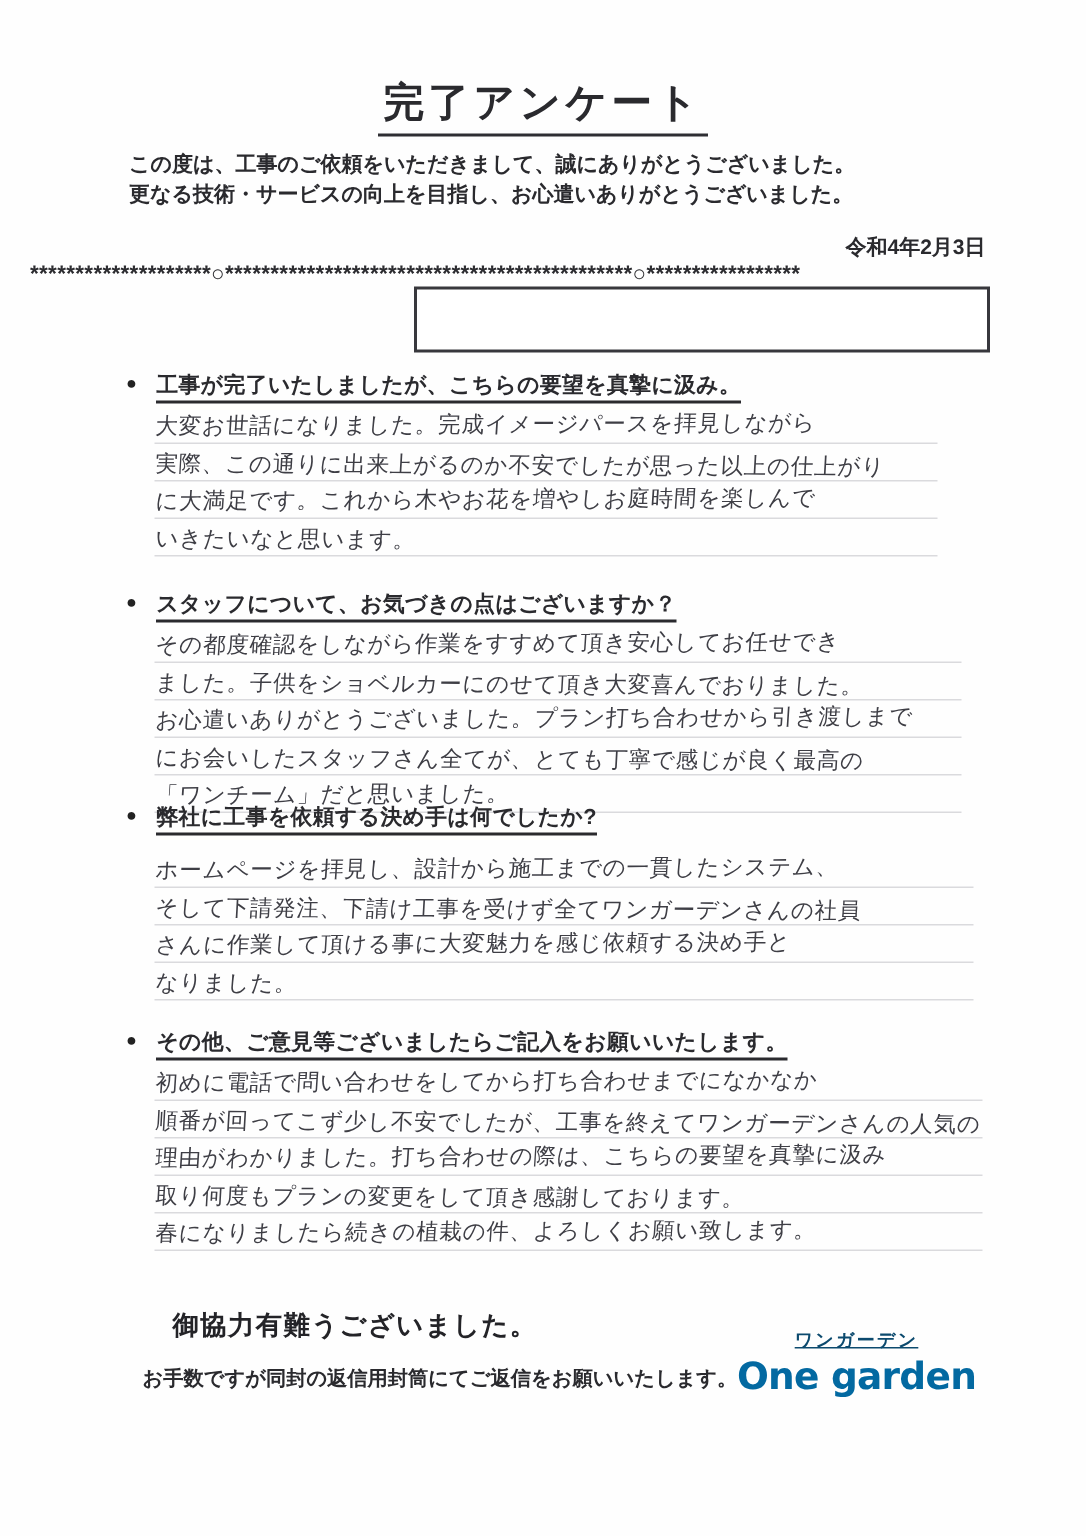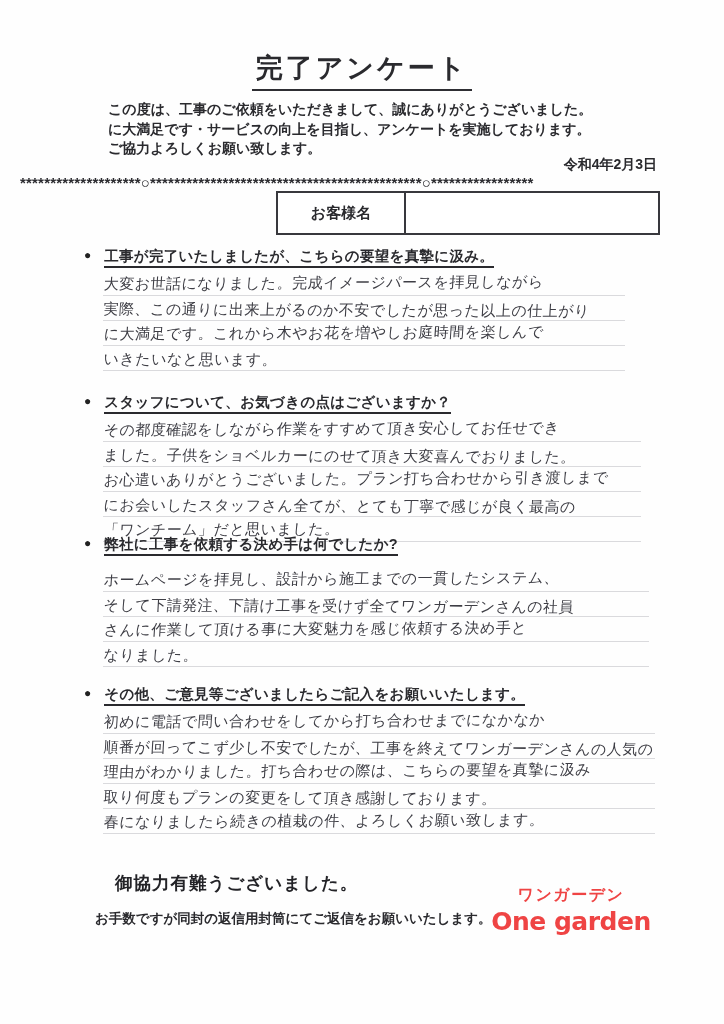--- a/index.html
+++ b/index.html
@@ -7,21 +7,21 @@
     position:relative;width:724px;height:1024px;background:#fefefe;
     font-family:"Liberation Sans","DejaVu Sans",sans-serif;color:#2a2a2e;
     overflow:hidden;
   }
   
   .title-wrap{position:absolute;top:50px;left:0;width:100%;text-align:center;}
   .title{
     display:inline-block;font-size:27px;font-weight:700;letter-spacing:3px;
     border-bottom:2px solid #2e2e33;padding:0 4px 3px 4px;
   }
-  .intro{position:absolute;left:108px;top:100px;font-size:14px;font-weight:600;line-height:19.5px;}
+  .intro{position:absolute;left:86px;top:100px;font-size:14px;font-weight:600;line-height:19.5px;}
   .date-row{position:absolute;top:156px;left:0;width:657px;text-align:right;font-size:14px;font-weight:600;}
   .divider{
     position:absolute;top:174px;left:20px;width:686px;height:20px;
     font-size:15px;font-weight:700;letter-spacing:0.2px;white-space:nowrap;overflow:hidden;
     color:#2c2c30;
   }
   
   .cust-table{
     position:absolute;left:276px;top:191px;width:384px;height:44px;
     border:2px solid #38383d;display:flex;background:#fff;box-sizing:border-box;
@@ -57,47 +57,45 @@
   .ans-line:nth-child(even) .hand{transform:skewX(-3deg) rotate(0.25deg);}
   #a1{top:271px;width:522px;}
   #a2{top:417px;width:538px;}
   #a3{top:567px;width:546px;}
   #a4{top:709px;width:552px;}
   #q1{top:247px;} #q2{top:393px;} #q3{top:515px;margin-top:20px;} #q4{top:685px;}
   
   .thanks{position:absolute;left:95px;top:871px;font-size:17.5px;font-weight:800;letter-spacing:1px;color:#232327;margin-left:20px;}
   .note{position:absolute;left:95px;top:910px;font-size:13.5px;font-weight:600;}
   .logo{position:absolute;left:487px;top:885px;width:168px;text-align:center;}
-  .logo-kana{display:block;font-size:16px;font-weight:700;letter-spacing:1.5px;color:#ef4444;}
+  .logo-kana{display:block;font-size:12px;font-weight:700;letter-spacing:1.5px;color:#0c4a6e;text-decoration:underline;}
   .logo-en{
     display:block;font-family:"DejaVu Sans",sans-serif;font-size:25px;font-weight:800;
-    color:#ef4444;letter-spacing:-0.5px;margin-top:1px;
+    color:#0369a1;letter-spacing:-0.5px;margin-top:1px;
   }
 </style>
 </head>
 <body>
 
 <div class="page">
 
   <div class="title-wrap">
     <span class="title">完了アンケート</span>
   </div>
 
   <div class="intro">
     <div>この度は、工事のご依頼をいただきまして、誠にありがとうございました。</div>
-    <div>に大満足です・サービスの向上を目指し、アンケートを実施しております。</div>
-    <div>ご協力よろしくお願い致します。</div>
+    <div>更なる技術・サービスの向上を目指し、お心遣いありがとうございました。</div>
   </div>
 
   <div class="date-row">令和4年2月3日</div>
 
   <div class="divider">********************○*********************************************○*****************</div>
 
   <div class="cust-table">
-    <div class="cust-label">お客様名</div>
   </div>
 
   <div class="q" id="q1">
     <span class="q-bullet">●</span><span class="q-label">工事が完了いたしましたが、こちらの要望を真摯に汲み。</span>
   </div>
   <div class="ans" id="a1">
     <div class="ans-line">
         <span class="hand">大変お世話になりました。完成イメージパースを拝見しながら</span>
       </div>
     <div class="ans-line">

